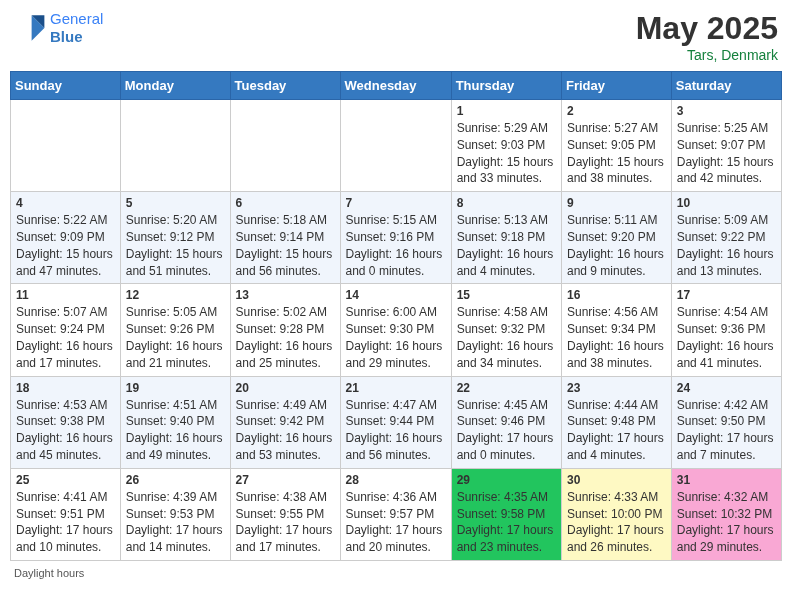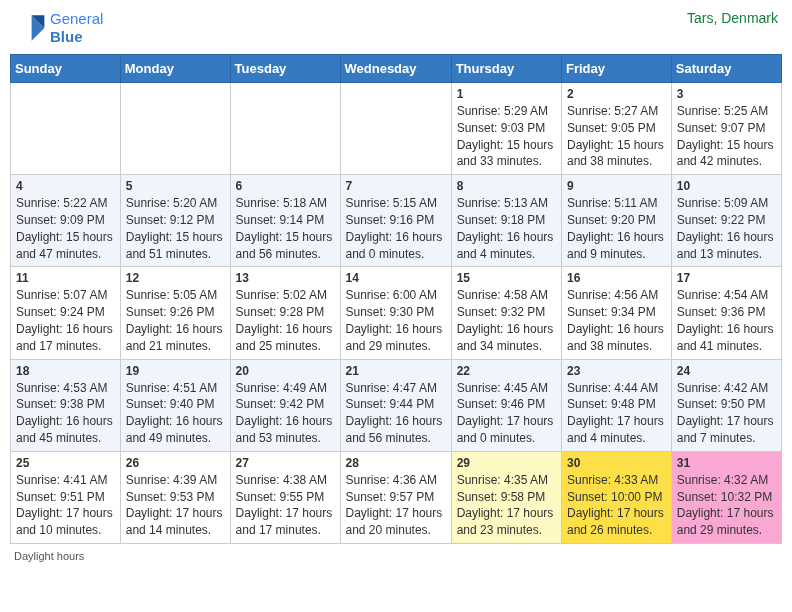--- a/index.html
+++ b/index.html
@@ -97,20 +97,21 @@
     <svg class="logo-icon" viewBox="0 0 40 40" xmlns="http://www.w3.org/2000/svg">
       <polygon points="22,4 38,20 22,36" fill="#3579c0"></polygon>
       <polygon points="22,4 38,4 38,20" fill="#1a4f8a"></polygon>
     </svg>
     <div>
       <div style="font-size:15px;font-weight:normal;color:#3b82f6;line-height:1.2;">General</div>
       <div style="font-size:15px;font-weight:bold;color:#3579c0;line-height:1.2;">Blue</div>
     </div>
   </div>
   <div class="title-block">
+    <div class="month-year">May 2025</div>
     <div class="location">Tars, Denmark</div>
   </div>
 </div>
 
 <table class="calendar">
   <thead>
     <tr>
     <th>Sunday</th>
         <th>Monday</th>
         <th>Tuesday</th>
@@ -323,28 +324,28 @@
 Daylight: 17 hours
 and 17 minutes.</div>
         </td>
         <td style="background: rgb(255, 255, 255);">
           <span class="day-number">28</span>
           <div class="day-info" style="white-space: pre-line;">Sunrise: 4:36 AM
 Sunset: 9:57 PM
 Daylight: 17 hours
 and 20 minutes.</div>
         </td>
-        <td style="background: #fef9c3;">
+        <td style="background: #22c55e;">
           <span class="day-number">29</span>
           <div class="day-info" style="white-space: pre-line;">Sunrise: 4:35 AM
 Sunset: 9:58 PM
 Daylight: 17 hours
 and 23 minutes.</div>
         </td>
-        <td style="background: #fde047;">
+        <td style="background: #fef9c3;">
           <span class="day-number">30</span>
           <div class="day-info" style="white-space: pre-line;">Sunrise: 4:33 AM
 Sunset: 10:00 PM
 Daylight: 17 hours
 and 26 minutes.</div>
         </td>
         <td style="background: #f9a8d4;">
           <span class="day-number">31</span>
           <div class="day-info" style="white-space: pre-line;">Sunrise: 4:32 AM
 Sunset: 10:32 PM

